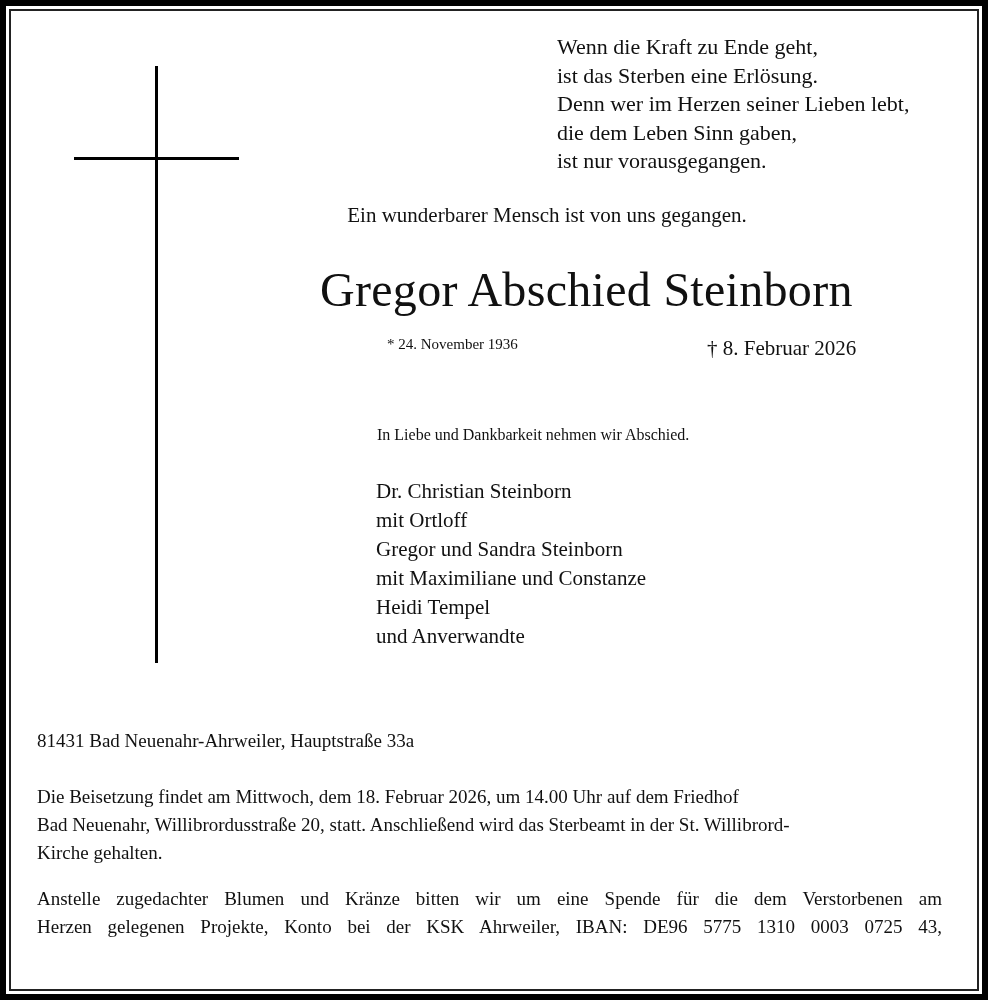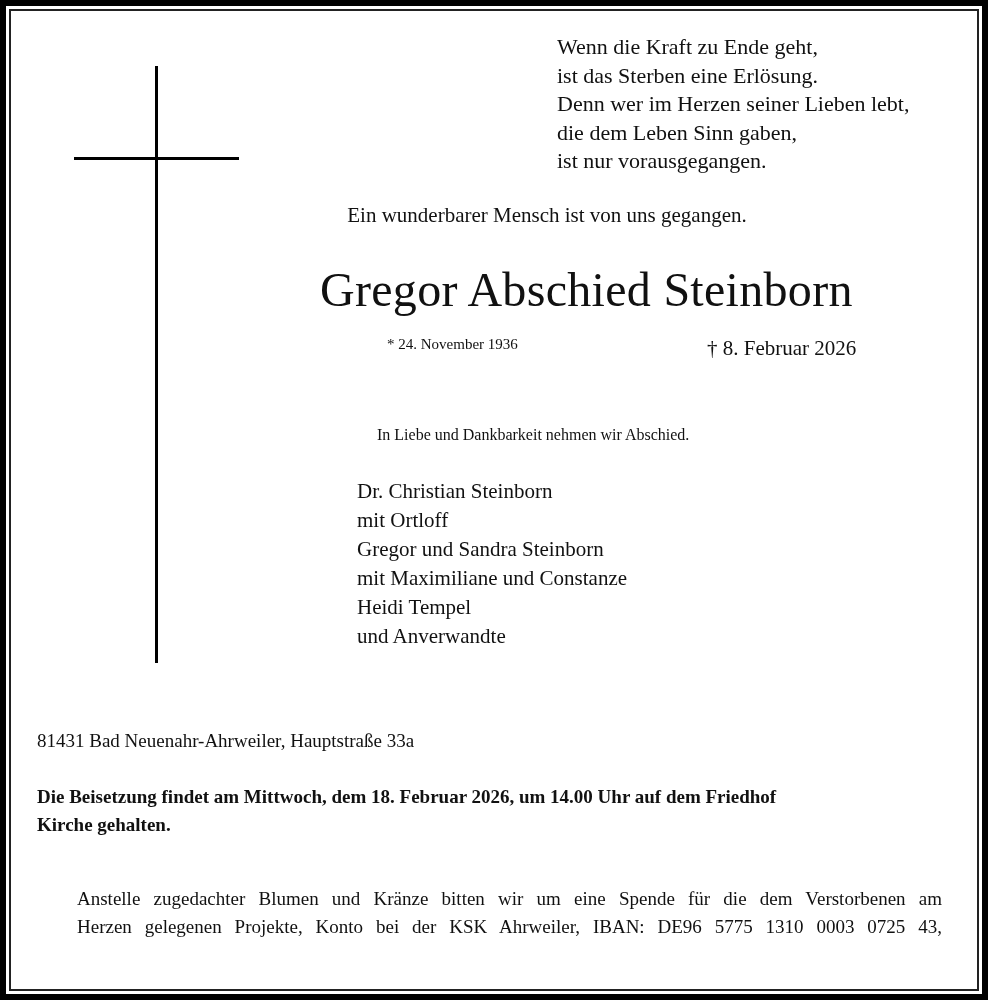--- a/index.html
+++ b/index.html
@@ -9,26 +9,26 @@
   .cross-v { position: absolute; left: 155px; top: 66px; width: 3px; height: 597px; background: #000; }
   .cross-h { position: absolute; left: 74px; top: 157px; width: 165px; height: 3px; background: #000; }
   .poem { position: absolute; left: 557px; top: 33px; font-size: 22px; line-height: 28.5px; }
   .poem div { white-space: nowrap; }
   .intro { position: absolute; left: 0; width: 988px; top: 203px; padding-left: 240px; box-sizing: border-box; text-align: center; font-size: 21px; left: 147px; width: 800px; padding-left: 0; }
   .name { position: absolute; left: 320px; top: 262px; font-size: 48px; white-space: nowrap; letter-spacing: 0.3px; }
   .born { position: absolute; left: 387px; top: 336px; font-size: 15px; white-space: nowrap; }
   .died { position: absolute; left: 679px; top: 336px; font-size: 21px; white-space: nowrap; margin-left: 28px; }
   .thanks { position: absolute; left: 357px; top: 426px; font-size: 16px; white-space: nowrap; margin-left: 20px; }
   .family { position: absolute; left: 357px; top: 477px; font-size: 21px; line-height: 29px; }
-  .family div { white-space: nowrap; }
+  .family div { white-space: nowrap; margin-left: 19px; }
   .address { position: absolute; left: 37px; top: 730px; font-size: 19px; white-space: nowrap; }
   .burial { position: absolute; left: 37px; top: 783px; width: 915px; font-size: 19px; line-height: 28px; }
-  .burial div { white-space: nowrap; font-weight: bold; }
+  .burial div { white-space: nowrap; }
   .donation { position: absolute; left: 37px; top: 885px; width: 905px; font-size: 19px; line-height: 28px; }
-  .donation div { text-align: justify; text-align-last: justify; white-space: nowrap; margin-left: 40px; }
+  .donation div { text-align: justify; text-align-last: justify; white-space: nowrap; }
   .donation div.last { text-align-last: left; }
 </style>
 </head>
 <body>
 
 <div class="frame-outer"></div>
 <div class="frame-inner"></div>
 
 <div>
   <div class="cross-v"></div>
@@ -57,19 +57,20 @@
   <div>Gregor und Sandra Steinborn</div>
   <div>mit Maximiliane und Constanze</div>
   <div>Heidi Tempel</div>
   <div>und Anverwandte</div>
 </div>
 
 <div class="address">81431 Bad Neuenahr-Ahrweiler, Hauptstraße 33a</div>
 
 <div class="burial">
   <div>Die Beisetzung findet am Mittwoch, dem 18. Februar 2026, um 14.00 Uhr auf dem Friedhof</div>
+  <div>Bad Neuenahr, Willibrordusstraße 20, statt. Anschließend wird das Sterbeamt in der St. Willibrord-</div>
   <div>Kirche gehalten.</div>
 </div>
 
 <div class="donation">
   <div>Anstelle zugedachter Blumen und Kränze bitten wir um eine Spende für die dem Verstorbenen am</div>
   <div>Herzen gelegenen Projekte, Konto bei der KSK Ahrweiler, IBAN: DE96 5775 1310 0003 0725 43,</div>
 </div>
 
 </body></html>

